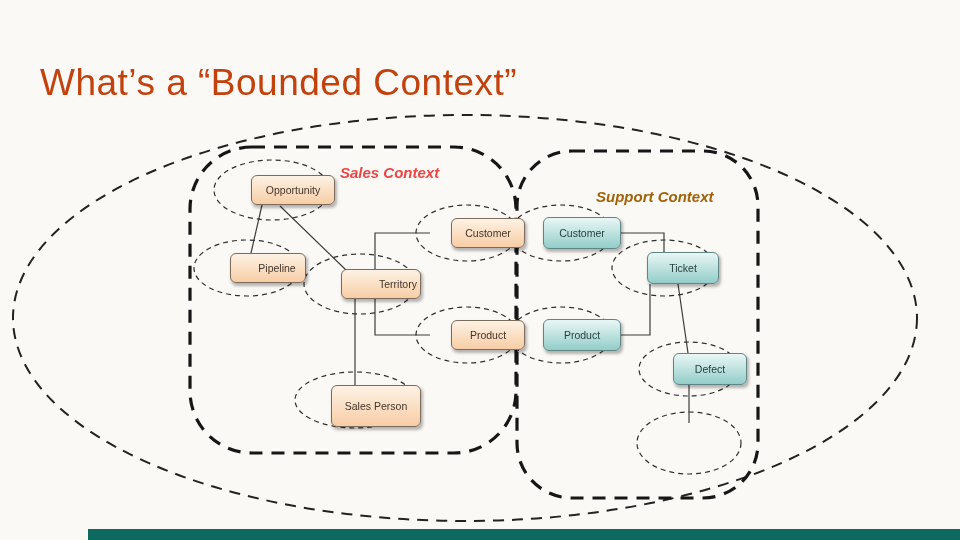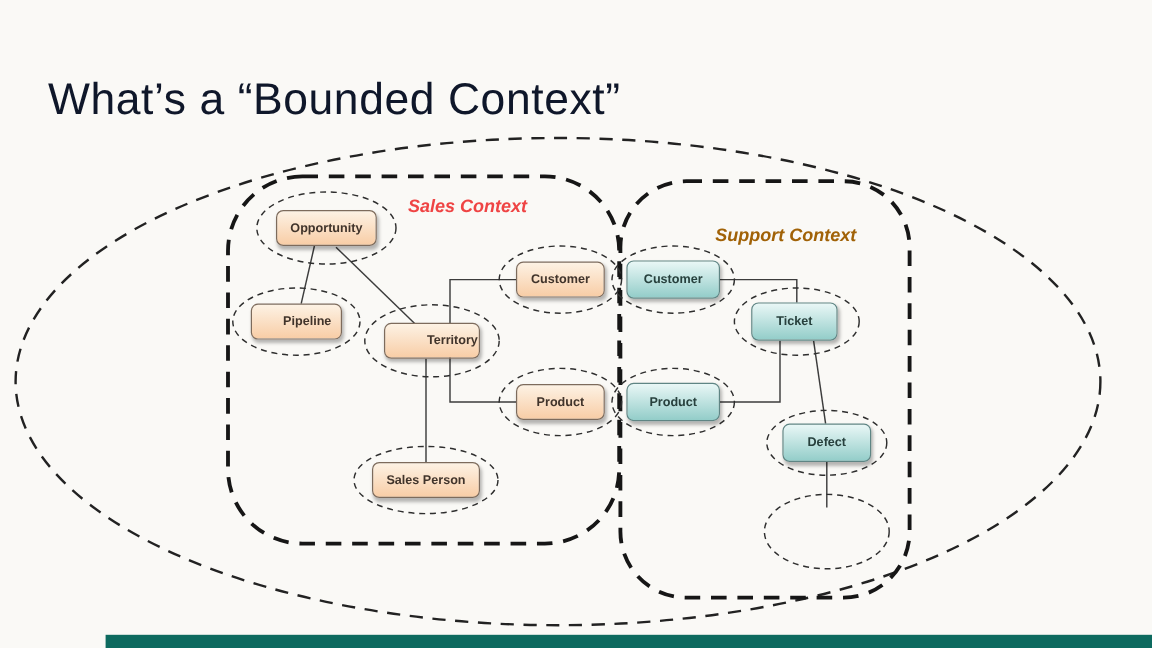--- a/index.html
+++ b/index.html
@@ -4,29 +4,30 @@
 <style>
   * { margin:0; padding:0; box-sizing:border-box; }
   html,body { width:960px; height:540px; }
   body { font-family:"Liberation Sans", sans-serif; }
   .slide {
     position:relative; width:960px; height:540px;
     background:#faf9f6; overflow:hidden;
   }
   .title {
     position:absolute; left:40px; top:62px;
-    font-size:37px; font-weight:400; color:#0f172a; letter-spacing:0.5px;
+    font-size:37px; font-weight:400; color:#c2410c; letter-spacing:0.5px;
   }
   svg.diagram-bg { position:absolute; left:0; top:0; }
   .node {
     position:absolute; border:1px solid #7d6b5c; border-radius:6px;
     display:flex; align-items:center; justify-content:center;
-    font-size:10.5px; font-weight:bold; color:#41342b; text-align:center;
+    font-size:10.5px; font-weight:normal; color:#41342b; text-align:center;
     line-height:1.15; padding:2px;
     box-shadow:1.5px 2.5px 3px rgba(0,0,0,0.28);
+    margin-left:21px;
   }
   .node.peach { background:linear-gradient(180deg,#fdf2e4 0%,#f8cda6 100%); }
   .node.teal  { background:linear-gradient(180deg,#e9f7f6 0%,#93cdc9 100%); border-color:#5f8584; color:#27403d; }
   .context-label {
     position:absolute; font-style:italic; font-weight:bold; font-size:15px;
     white-space:nowrap;
   }
   .context-label.sales   { left:340px; top:164px; color:#ef4444; }
   .context-label.support { left:596px; top:188px; color:#a16207; }
   .source {
@@ -76,21 +77,21 @@
   </svg>
 
   <div class="context-label sales">Sales Context</div>
   <div class="context-label support">Support Context</div>
 
   <div class="node peach" style="left:230px; top:175px; width:84px; height:30px;">Opportunity</div>
   <div class="node peach" style="left:209px; top:253px; width:76px; height:30px;padding-left:20px;">Pipeline</div>
   <div class="node peach" style="left:320px; top:269px; width:80px; height:30px;padding-left:36px;">Territory</div>
   <div class="node peach" style="left:430px; top:218px; width:74px; height:30px;">Customer</div>
   <div class="node peach" style="left:430px; top:320px; width:74px; height:30px;">Product</div>
-  <div class="node peach" style="left:310px; top:385px; width:90px; height:30px;">Sales Person</div>
+  <div class="node peach" style="left:310px; top:385px; width:90px; height:42px;">Sales Person</div>
 
   <div class="node teal" style="left:522px; top:217px; width:78px; height:32px;">Customer</div>
   <div class="node teal" style="left:522px; top:319px; width:78px; height:32px;">Product</div>
   <div class="node teal" style="left:626px; top:252px; width:72px; height:32px;">Ticket</div>
   <div class="node teal" style="left:652px; top:353px; width:74px; height:32px;">Defect</div>
 
   <div class="footer-bar"></div>
 
 </div>
 

